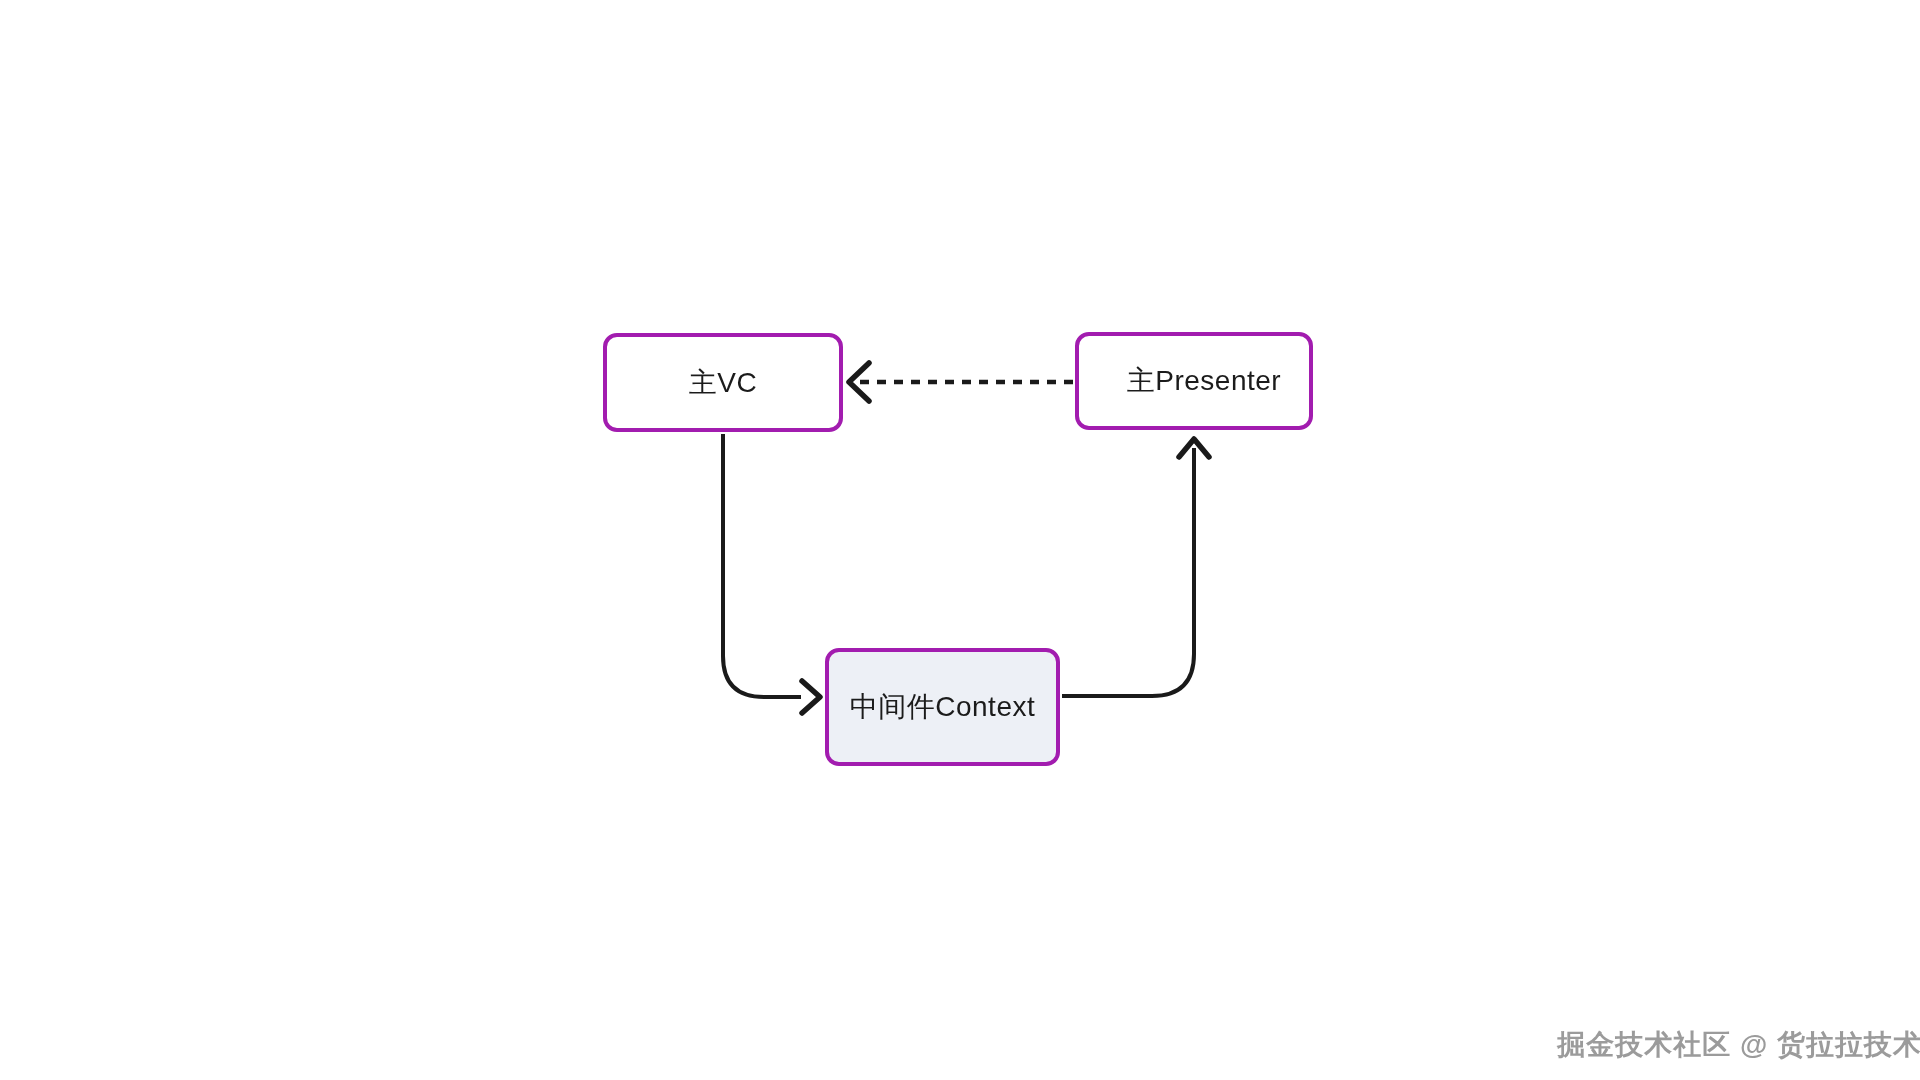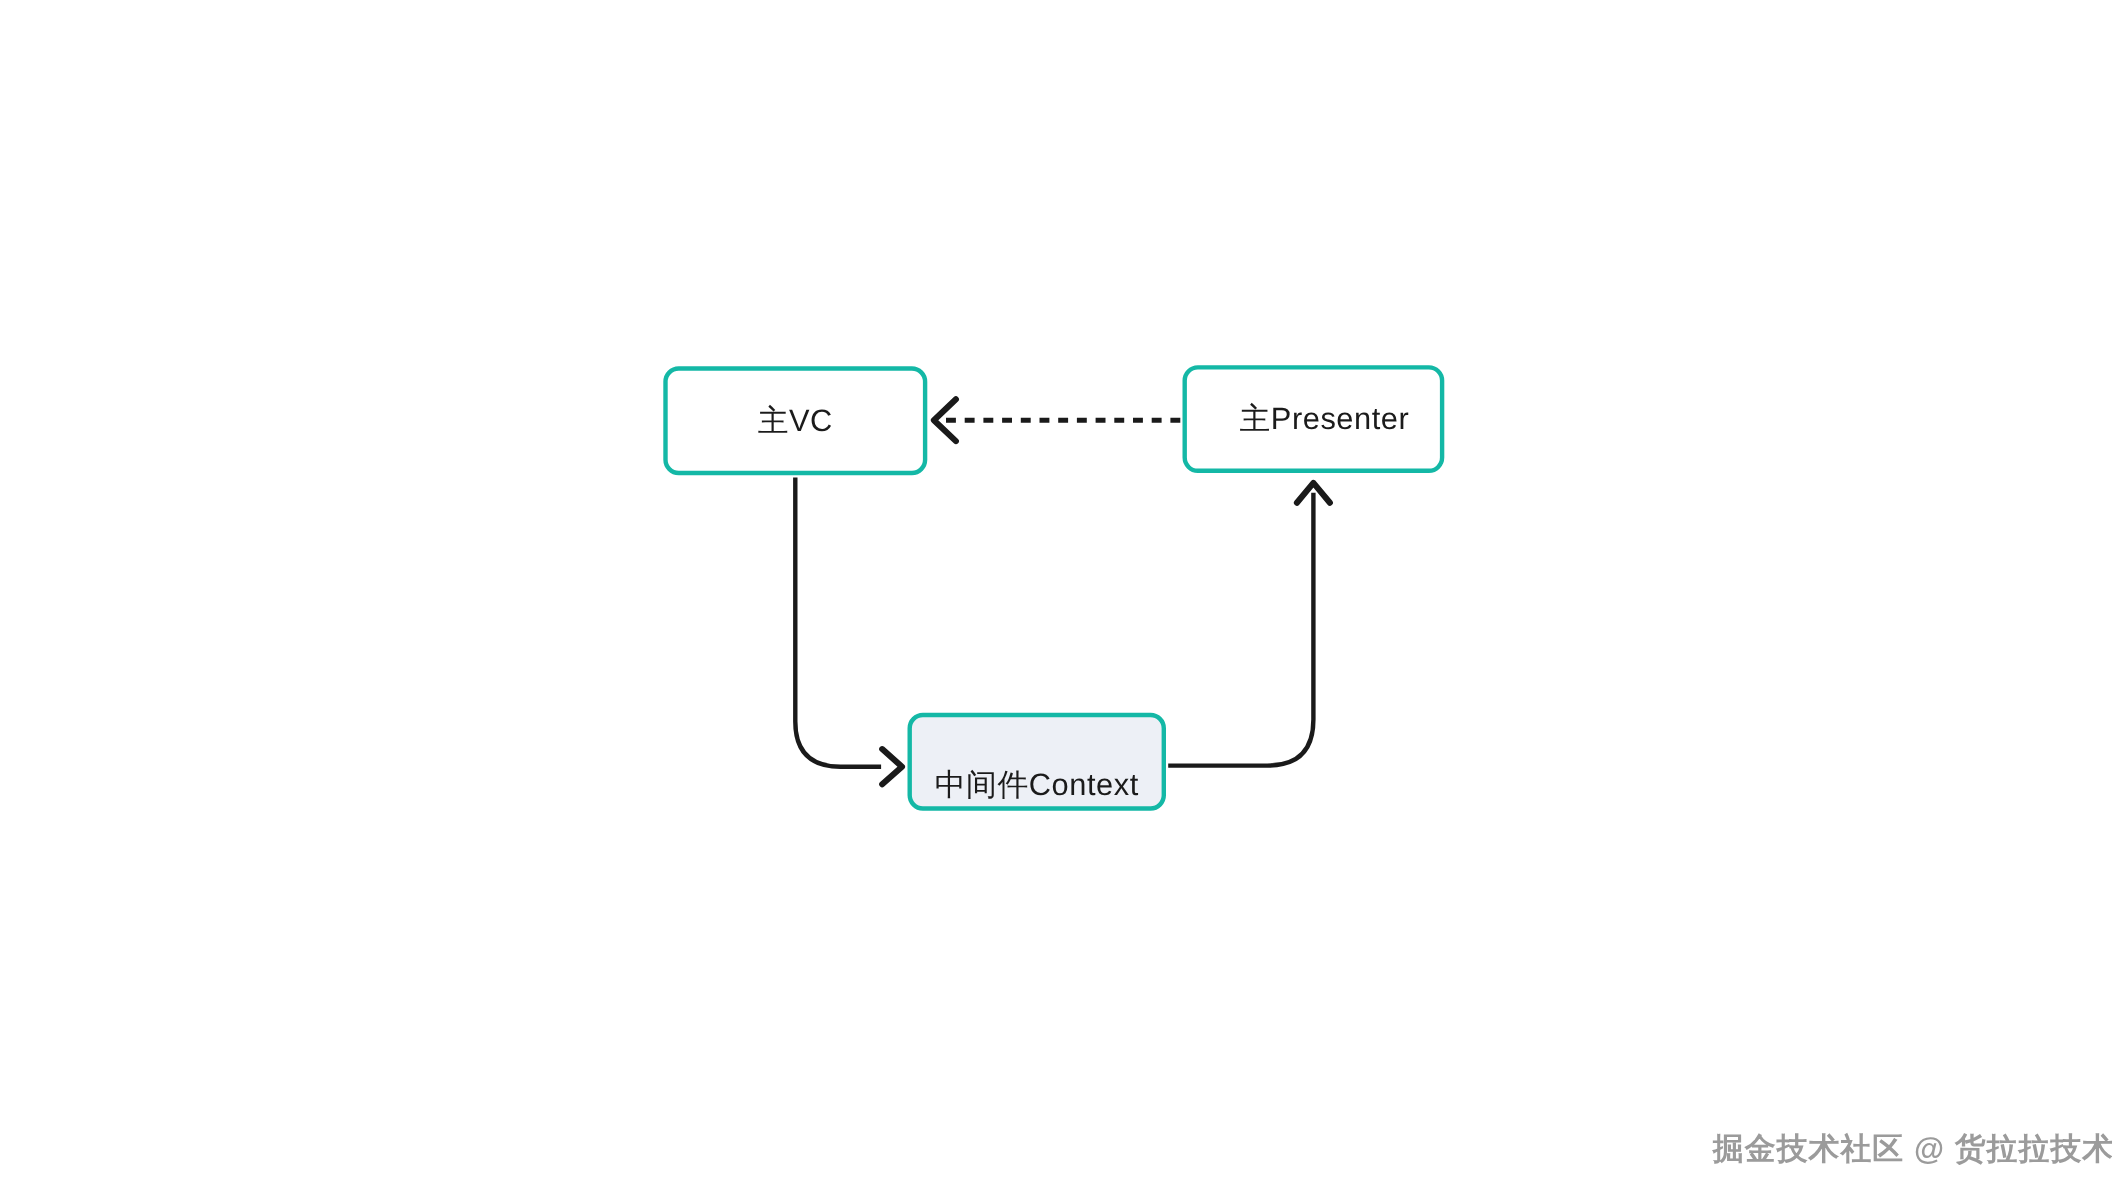--- a/index.html
+++ b/index.html
@@ -18,21 +18,21 @@
   #edges {
     position: absolute;
     left: 0;
     top: 0;
     width: 1920px;
     height: 1080px;
   }
   .node {
     position: absolute;
     box-sizing: border-box;
-    border: 4px solid #14b8a6;
+    border: 4px solid #a21caf;
     border-radius: 14px;
     background: #ffffff;
     display: flex;
     align-items: center;
     justify-content: center;
     font-size: 28px;
     color: #1b1b1b;
     letter-spacing: 0.5px;
   }
   #node-main-vc {
@@ -45,23 +45,22 @@
     left: 1075px;
     top: 332px;
     width: 238px;
     height: 98px;
     padding-left: 20px;
   }
   #node-middleware-context {
     left: 825px;
     top: 648px;
     width: 235px;
-    height: 89px;
+    height: 118px;
     background: #edf0f6;
-    align-items: flex-end;
   }
   #watermark {
     position: absolute;
     top: 1026px;
     right: -2px;
     font-size: 28px;
     font-weight: 700;
     letter-spacing: 1px;
     color: #9b9b9b;
     text-shadow: 2px 2px 1px #ffffff;

